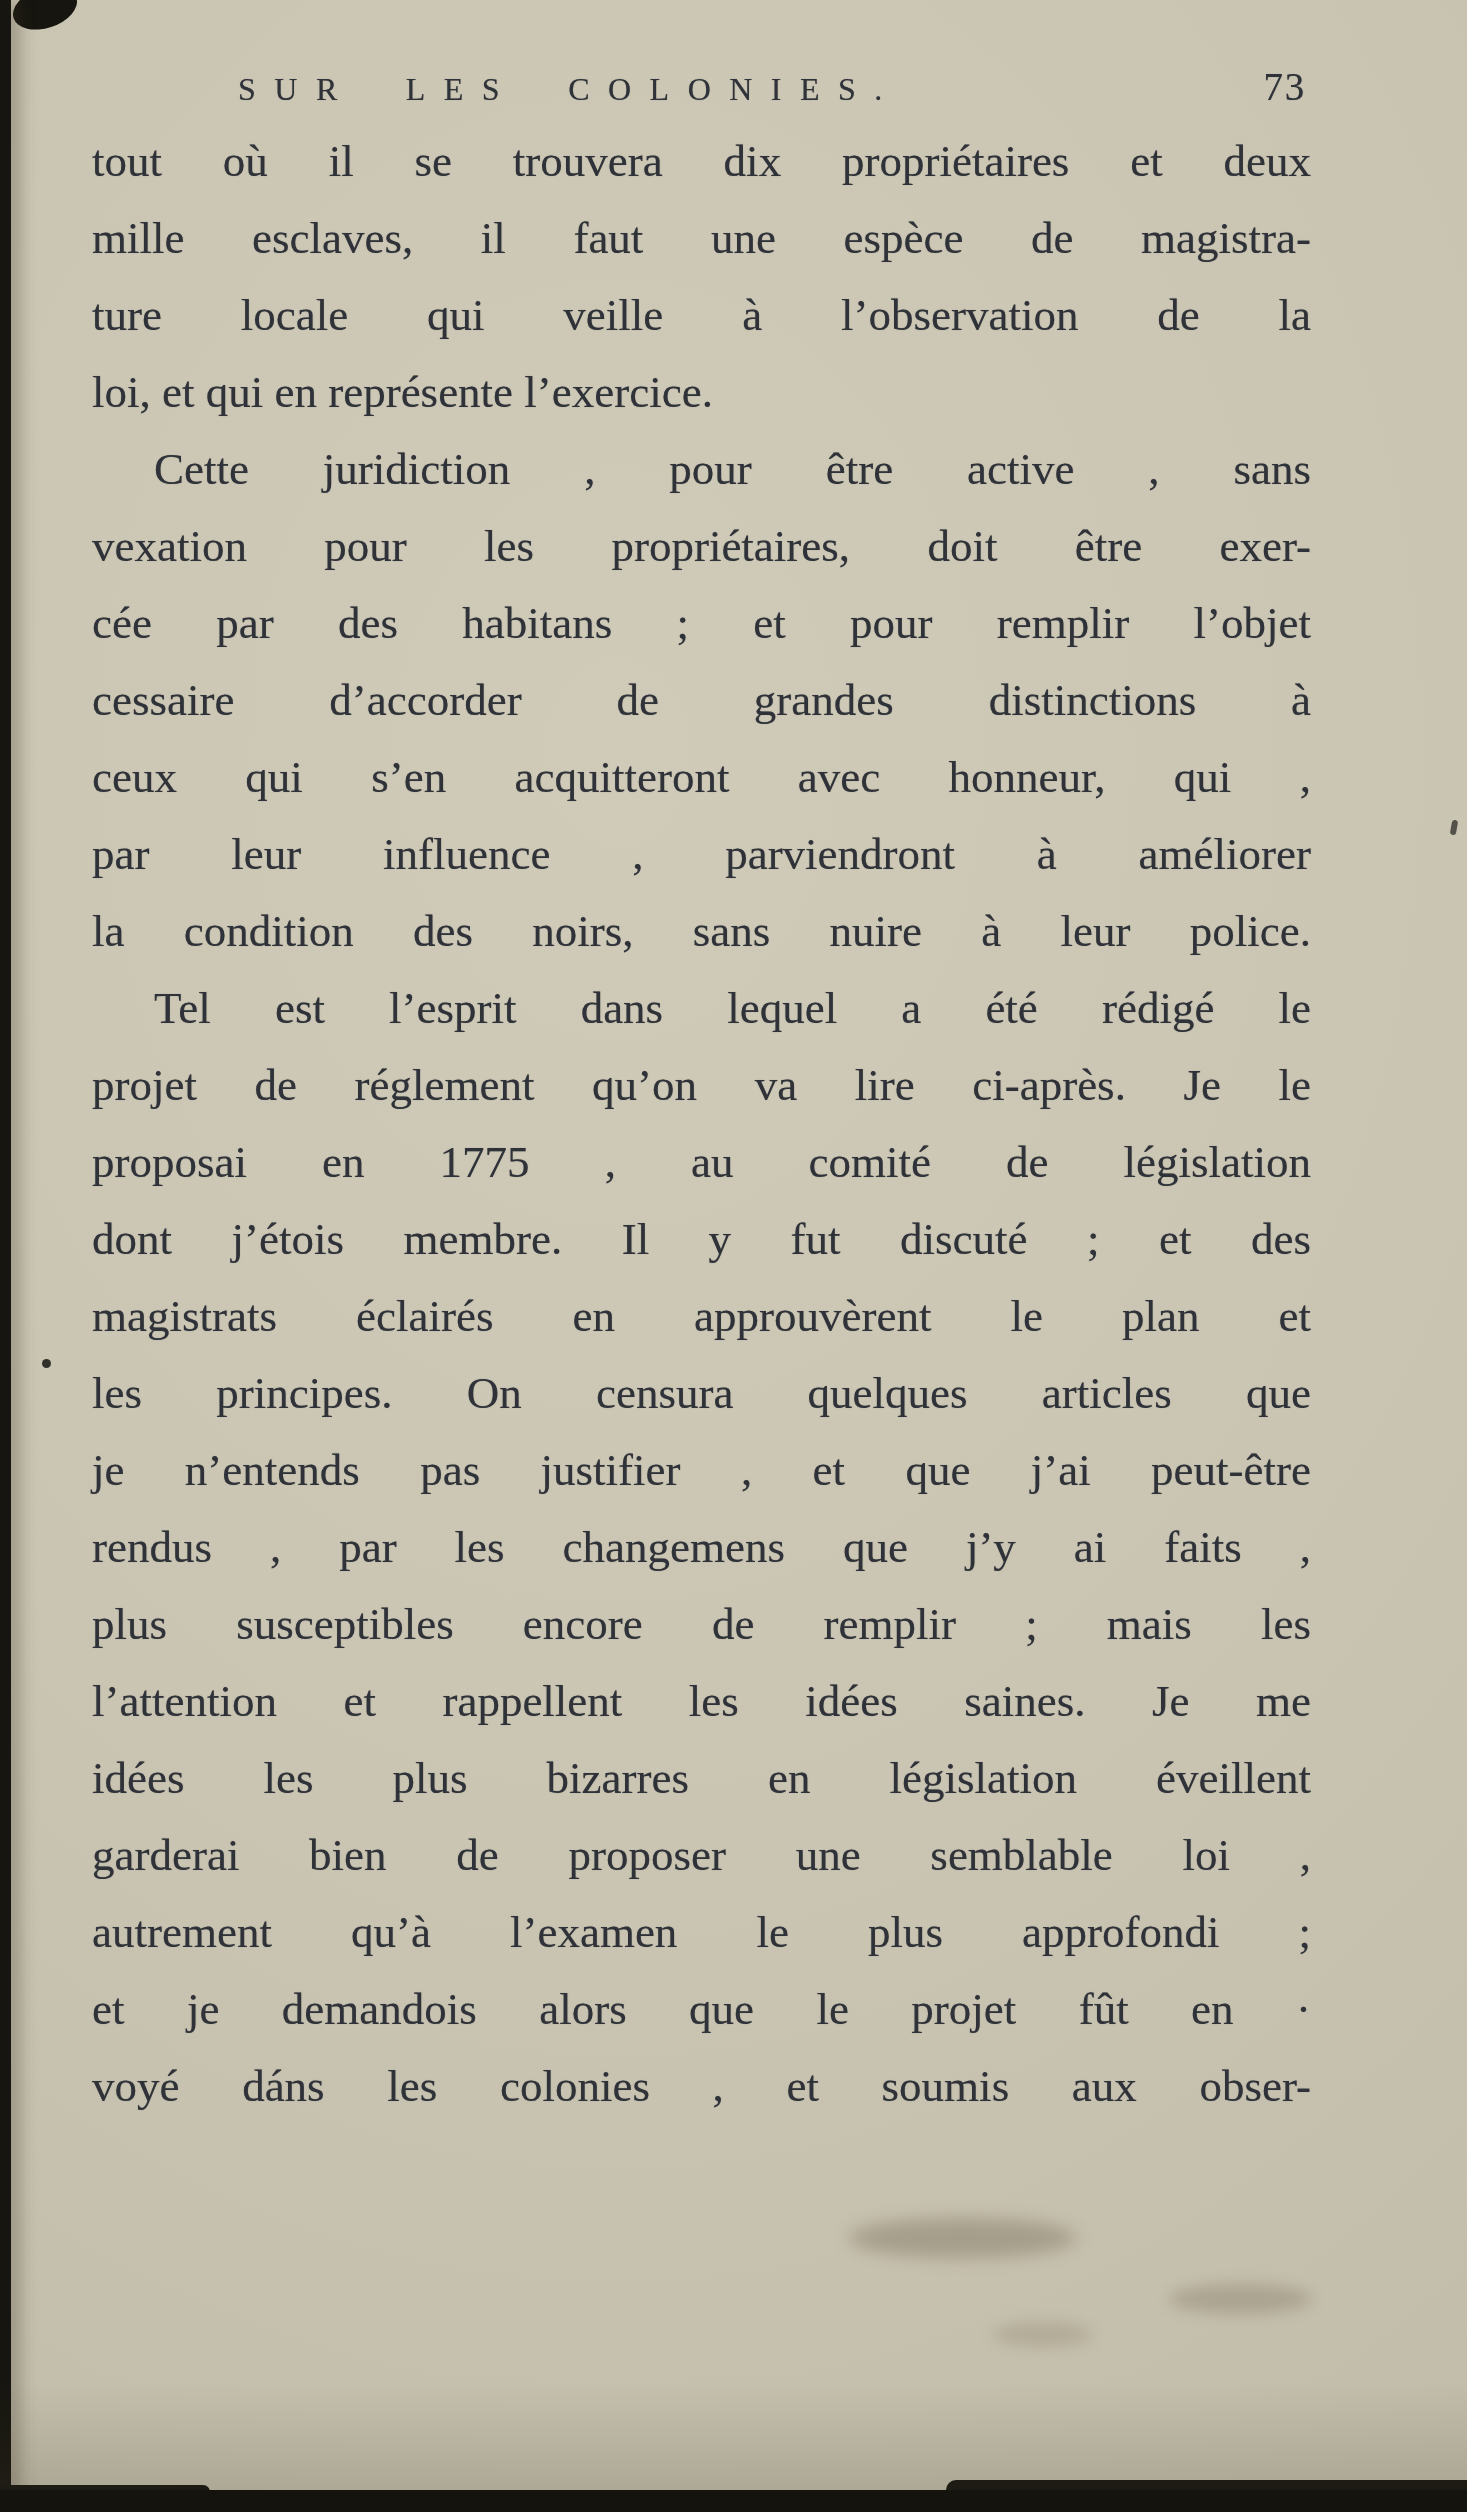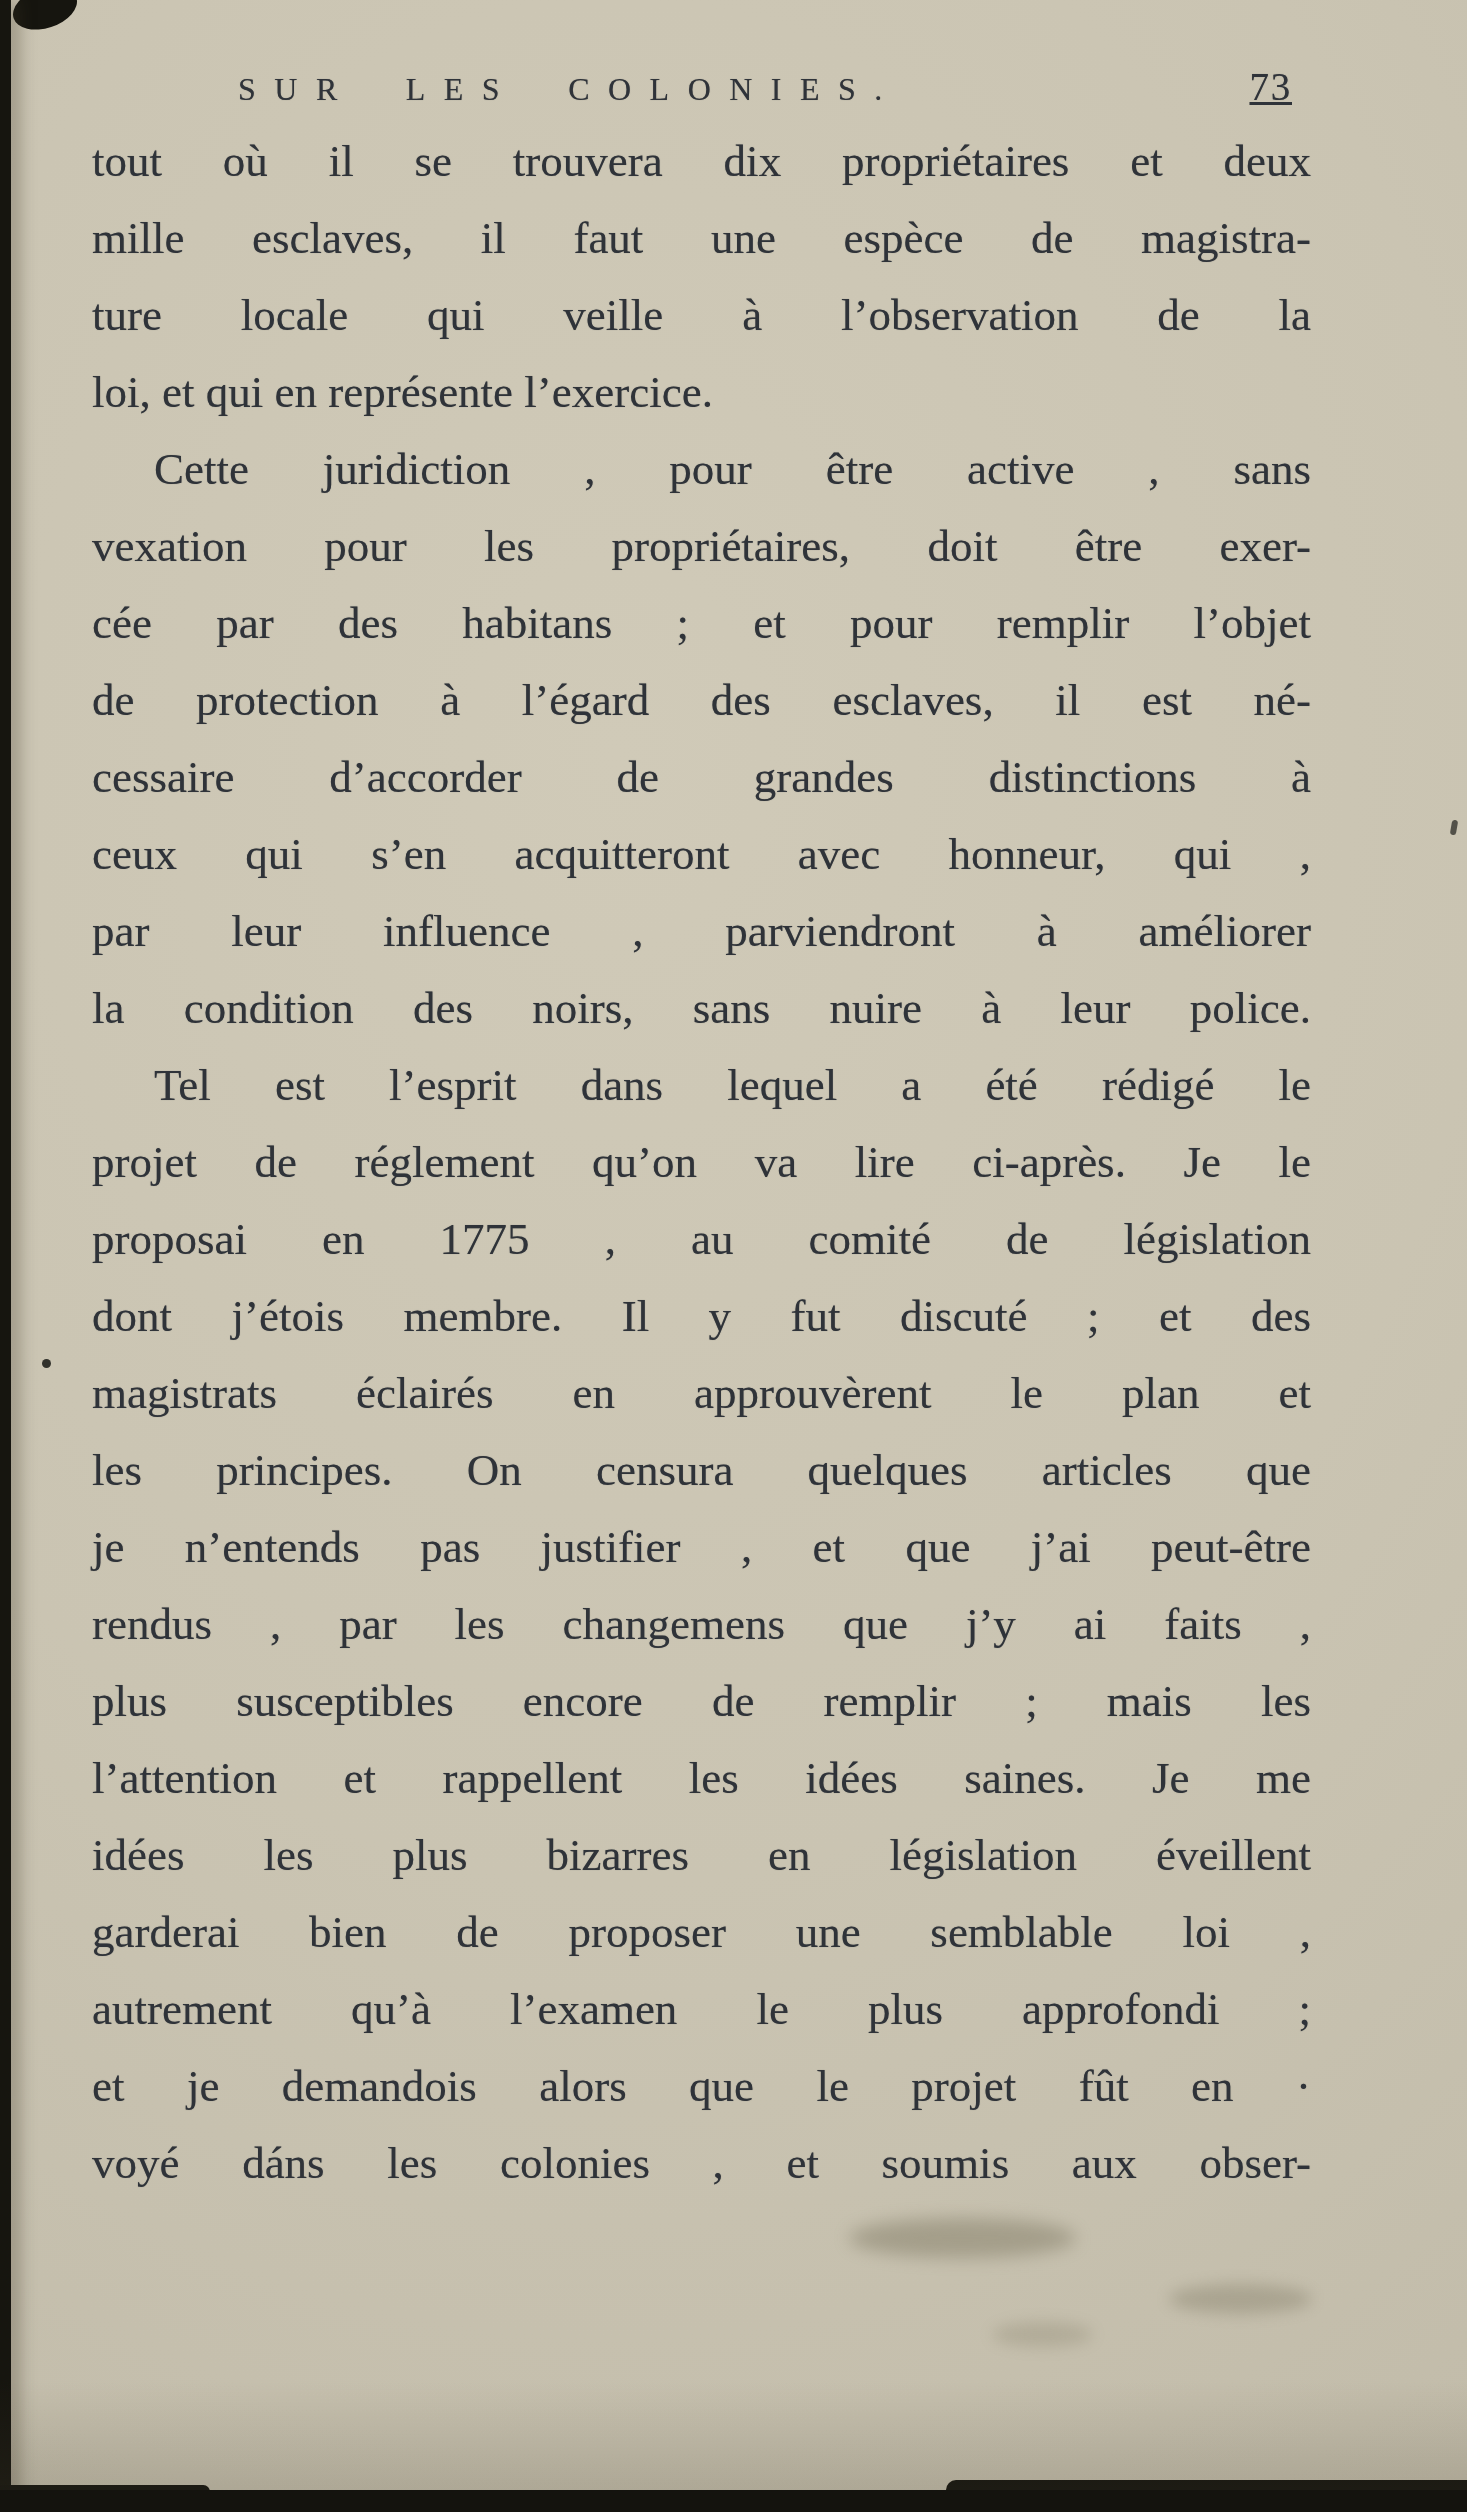--- a/index.html
+++ b/index.html
@@ -45,21 +45,21 @@
     position: absolute; left: 97px; top: 64px; width: 1219px;
     display: flex; justify-content: space-between; align-items: baseline;
     color: var(--ink, #2f3339);
     text-shadow: 0 0 0.8px rgba(46,49,54,0.5);
   }
   .head-title {
     margin-left: 141px;
     font-size: 32px; letter-spacing: 18.5px; word-spacing: 23.5px;
   }
   .page-number {
-    font-size: 39px; letter-spacing: 1.7px; margin-right: 24px; text-decoration: underline;
+    font-size: 39px; letter-spacing: 1.7px; margin-right: 10px;
   }
   .text-block {
     position: absolute; left: 92px; top: 123px; width: 1219px;
     color: var(--ink, #2f3339);
     font-size: 45px; line-height: 77px;
     text-shadow: 0 0 0.8px rgba(46,49,54,0.5);
   }
   .para { margin: 0; }
   .line {
     text-align: justify;
@@ -95,21 +95,20 @@
       <div class="para">
         <div class="line">tout où il se trouvera dix propriétaires et deux</div>
         <div class="line">mille esclaves, il faut une espèce de magistra-</div>
         <div class="line">ture locale qui veille à l’observation de la</div>
         <div class="line noj">loi, et qui en représente l’exercice.</div>
       </div>
       <div class="para">
         <div class="line indent">Cette juridiction , pour être active , sans</div>
         <div class="line">vexation pour les propriétaires, doit être exer-</div>
         <div class="line">cée par des habitans ; et pour remplir l’objet</div>
-        <div class="line">de protection à l’égard des esclaves, il est né-</div>
         <div class="line">cessaire d’accorder de grandes distinctions à</div>
         <div class="line">ceux qui s’en acquitteront avec honneur, qui ,</div>
         <div class="line">par leur influence , parviendront à améliorer</div>
         <div class="line">la condition des noirs, sans nuire à leur police.</div>
       </div>
       <div class="para">
         <div class="line indent">Tel est l’esprit dans lequel a été rédigé le</div>
         <div class="line">projet de réglement qu’on va lire ci-après. Je le</div>
         <div class="line">proposai en 1775 , au comité de législation</div>
         <div class="line">dont j’étois membre. Il y fut discuté ; et des</div>

